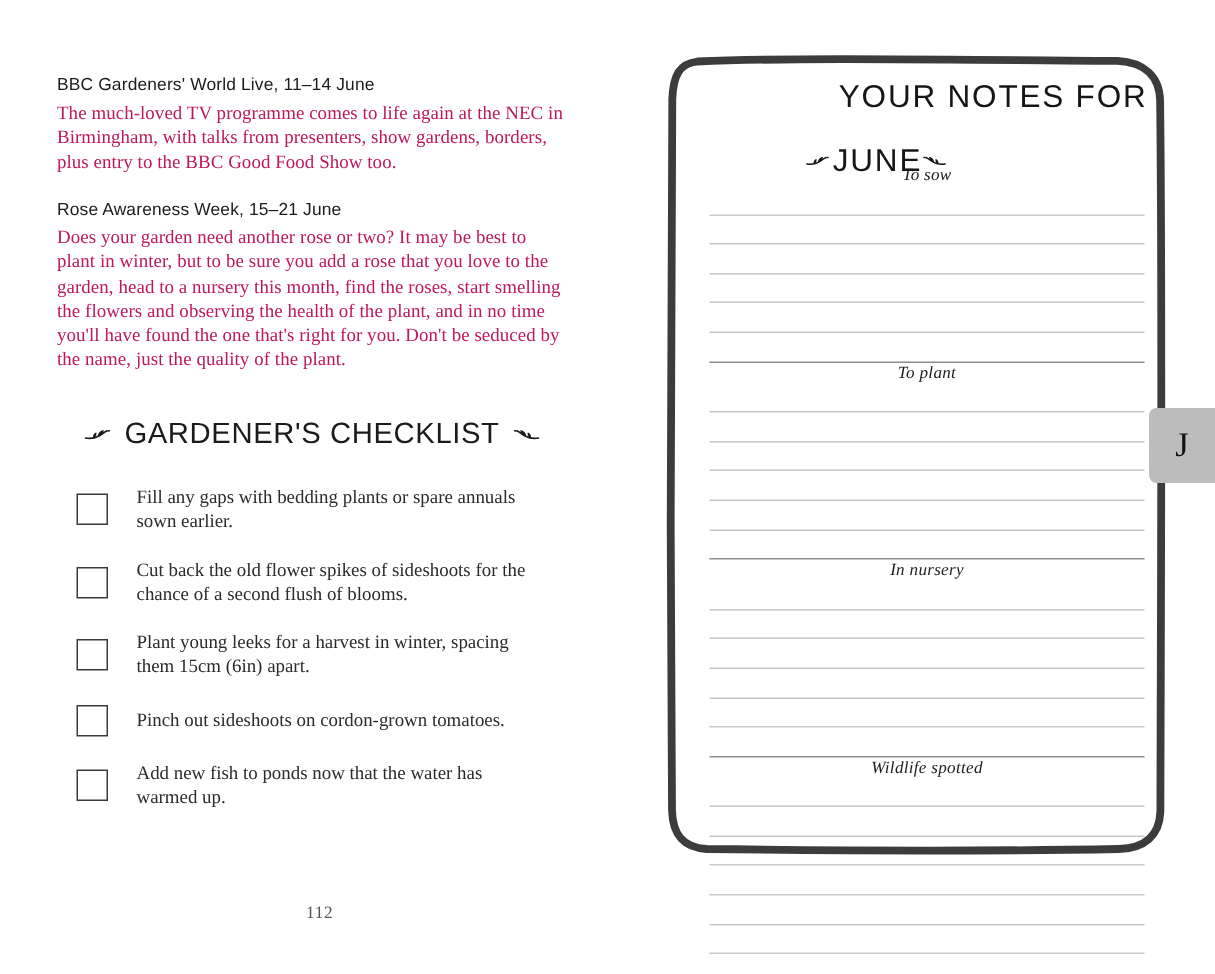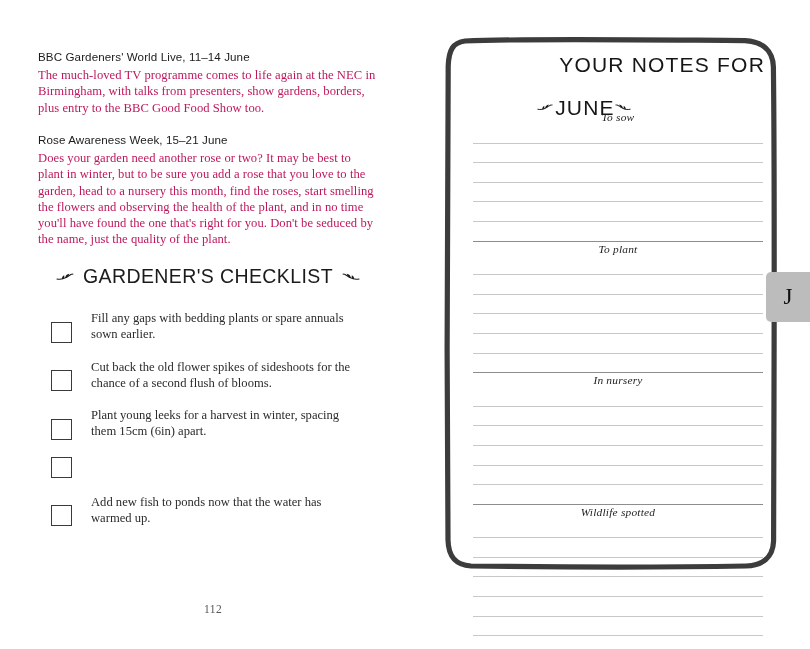--- a/index.html
+++ b/index.html
@@ -49,21 +49,21 @@
     color: #be185d;
     line-height: 16.3px;
     margin: 0;
     letter-spacing: 0.05px;
   }
 
   
   .checklist-block {
     position: absolute;
     left: 38px;
-    top: 265px;
+    top: 278px;
     width: 340px;
   }
   .checklist-title-row {
     display: flex;
     align-items: center;
     justify-content: center;
     gap: 9px;
     margin-bottom: 22px;
   }
   .checklist-title {
@@ -77,21 +77,21 @@
   .flourish {
     display: inline-block;
     width: 18px;
     height: 12px;
     flex: none;
   }
   .flourish svg { display: block; }
 
   .check-item {
     display: flex;
-    align-items: flex-end;
+    align-items: center;
     margin-bottom: 16px;
     padding-left: 13px;
   }
   .check-box {
     width: 19px;
     height: 19px;
     border: 1.2px solid #3a3a3a;
     background: #fff;
     flex: none;
     margin-top: 1px;
@@ -252,20 +252,21 @@
       <div class="check-item">
         <span class="check-box"></span>
         <span class="check-text">Cut back the old flower spikes of sideshoots for the chance of a second flush of blooms.</span>
       </div>
       <div class="check-item">
         <span class="check-box"></span>
         <span class="check-text">Plant young leeks for a harvest in winter, spacing them 15cm (6in) apart.</span>
       </div>
       <div class="check-item">
         <span class="check-box"></span>
+        <span class="check-text">Pinch out sideshoots on cordon-grown tomatoes.</span>
       </div>
       <div class="check-item">
         <span class="check-box"></span>
         <span class="check-text">Add new fish to ponds now that the water has warmed up.</span>
       </div>
 
     </div>
 
     <div class="page-number">112</div>
 

